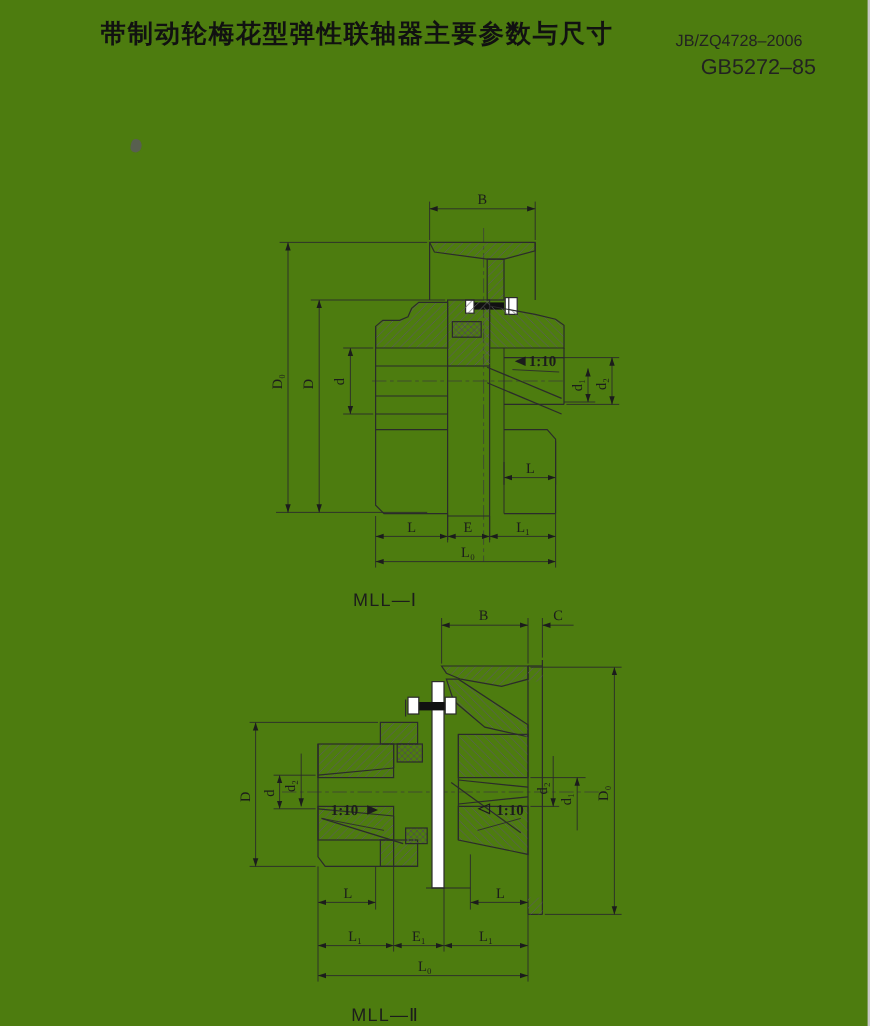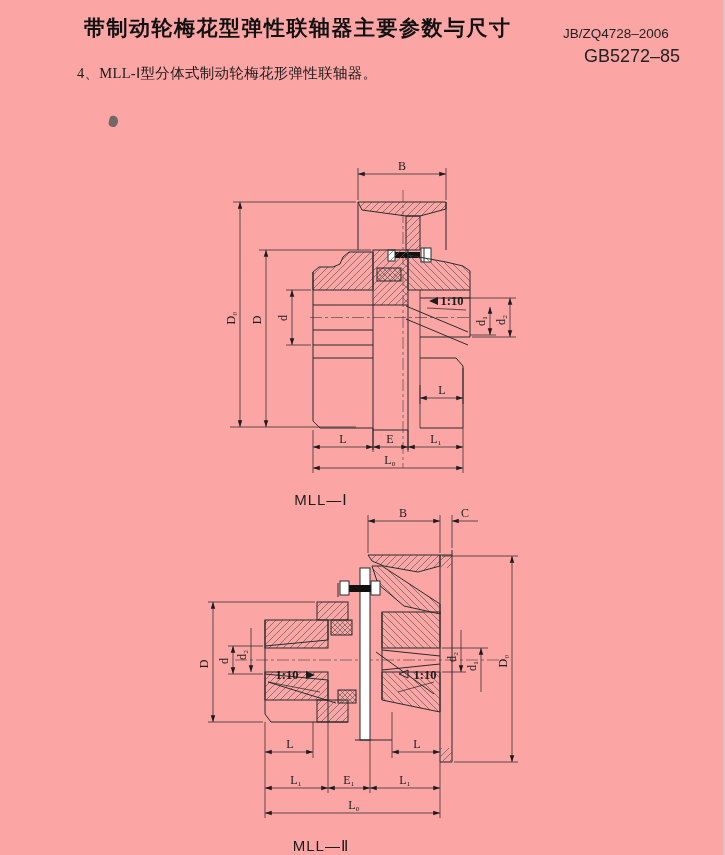--- a/index.html
+++ b/index.html
@@ -1,17 +1,17 @@
 <!DOCTYPE html>
 <html><head>
 <meta charset="utf-8">
 <style>
   html,body{margin:0;padding:0;background:#e8e8e8;}
   .page{
-    position:relative;width:725px;height:855px;background:#fca5a5;
+    position:relative;width:725px;height:855px;background:#4d7c0f;
     font-family:"Liberation Serif", serif;color:#1d1d1d;overflow:hidden;
   }
   .page-title{
     position:absolute;left:84px;top:14px;width:450px;
     font-family:"Liberation Sans", sans-serif;
     font-size:21px;font-weight:bold;letter-spacing:1.5px;color:#111;
     white-space:nowrap;
   }
   .std{position:absolute;font-family:"Liberation Sans", sans-serif;color:#222;}
   .std1{left:563px;top:26px;font-size:13.5px;}
@@ -31,21 +31,20 @@
   .cap{font-family:"Liberation Sans", sans-serif;font-size:15px;letter-spacing:1px;}
 </style>
 </head>
 <body>
 
 <div class="page">
 
   <div class="page-title">带制动轮梅花型弹性联轴器主要参数与尺寸</div>
   <div class="std std1">JB/ZQ4728–2006</div>
   <div class="std std2">GB5272–85</div>
-  <div class="note note4">4、MLL-Ⅰ型分体式制动轮梅花形弹性联轴器。</div>
   <div class="smudge"></div>
   <div class="scan-edge"></div>
 
   <svg class="drawing" width="725" height="855" viewBox="0 0 725 855">
     <defs>
       <marker id="ar" viewBox="0 0 10 8" refX="9" refY="4" markerWidth="10" markerHeight="8" orient="auto-start-reverse">
         <path d="M0,1 L9,4 L0,7 Z" fill="#1c1c1c"></path>
       </marker>
       <pattern id="hA" width="7" height="7" patternUnits="userSpaceOnUse">
         <path d="M-1,8 L8,-1" stroke="#5b5b5b" stroke-width="0.7"></path>

